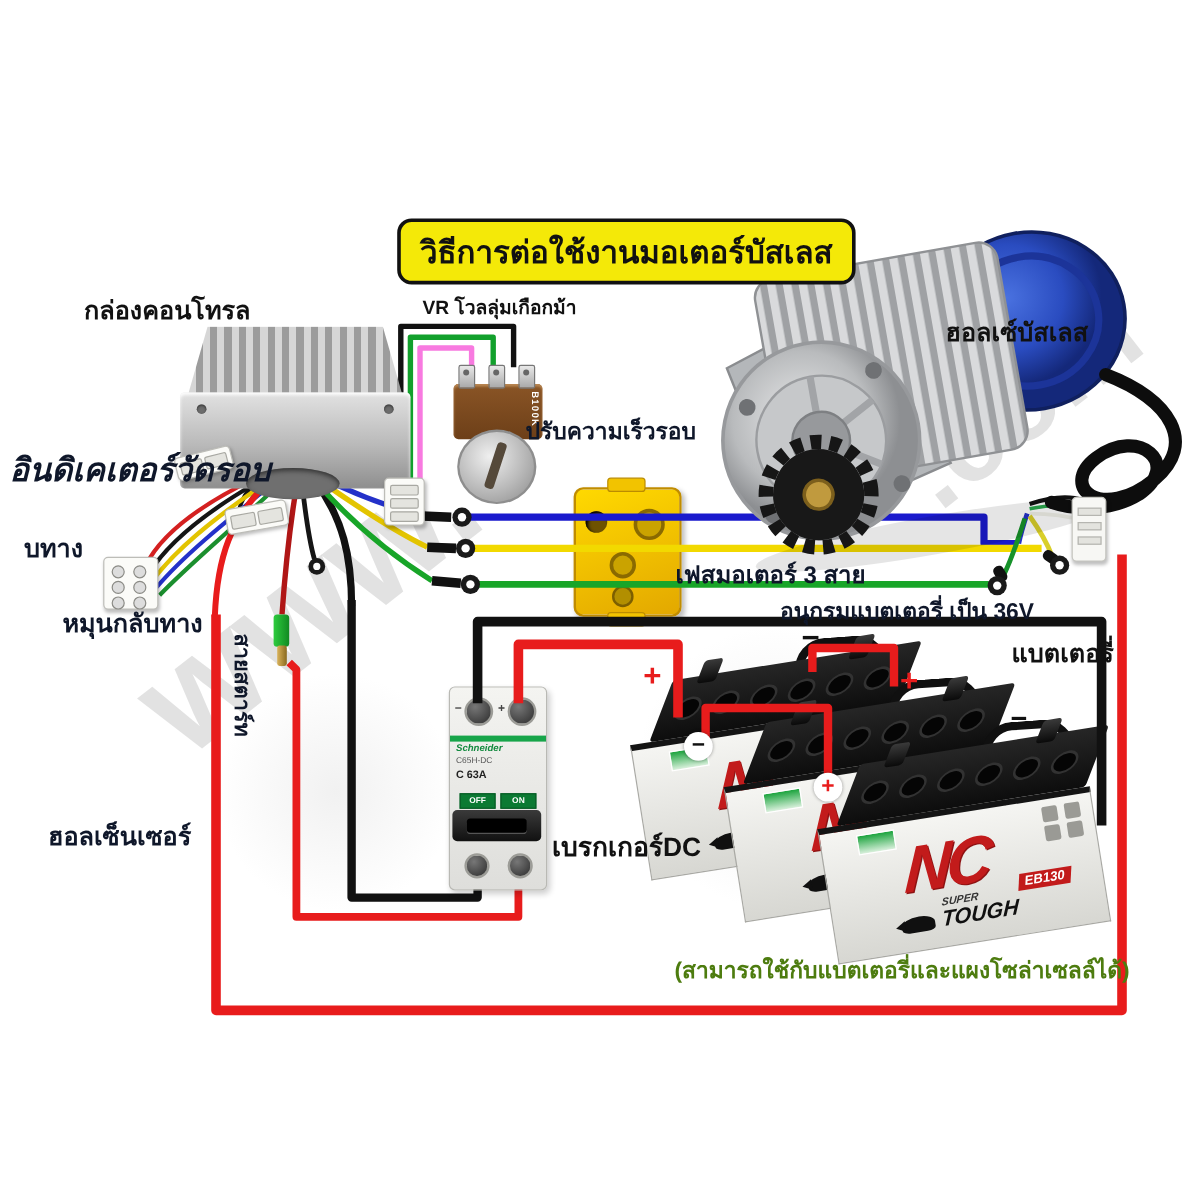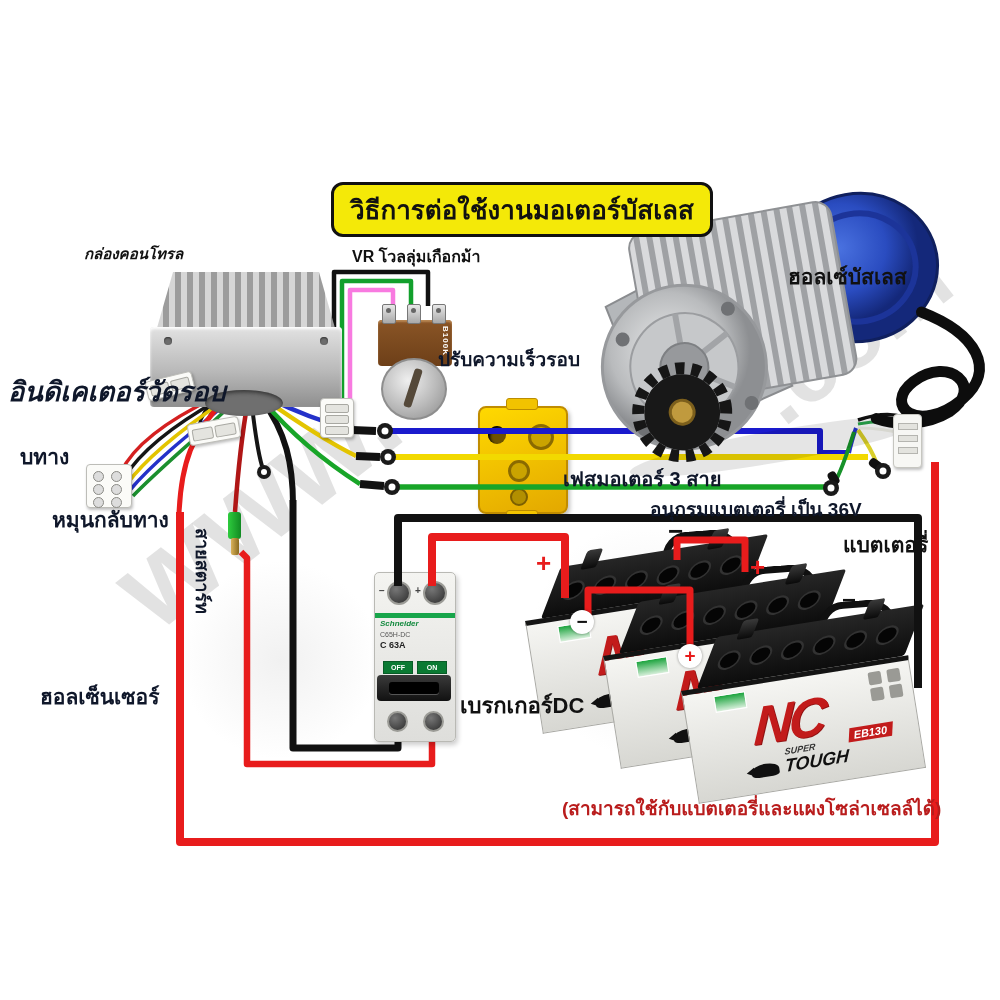--- a/index.html
+++ b/index.html
@@ -1,21 +1,21 @@
 <!DOCTYPE html>
 <html><head>
 <meta charset="utf-8">
 <style>
   html,body{margin:0;padding:0;background:#fff;}
   #stage{position:relative;width:1000px;height:1000px;background:#fff;overflow:hidden;
          font-family:"Liberation Sans","DejaVu Sans",sans-serif;}
   .lbl{position:absolute;font-weight:700;white-space:nowrap;z-index:9;}
   .lbl.red{color:#0f172a;}
   .lbl.black{color:#111;}
-  .lbl.blue{color:#b91c1c;}
+  .lbl.blue{color:#4d7c0f;}
 
   
   .title-box{position:absolute;left:331px;top:182px;z-index:9;background:#f4e908;
     border:3px solid #111;border-radius:12px;padding:4px 16px;font-size:26px;font-weight:700;color:#111;}
 
   
   .wm{position:absolute;color:rgba(185,185,185,.42);font-weight:800;z-index:1;pointer-events:none;}
   .wm.w1{left:95px;top:430px;font-size:125px;transform:rotate(-38deg);}
   .wm.w2{left:740px;top:280px;font-size:95px;transform:rotate(-38deg);}
   .wm-circle{position:absolute;border-radius:50%;background:radial-gradient(circle,rgba(205,205,205,.28),rgba(205,205,205,0) 70%);z-index:1;}
@@ -360,21 +360,21 @@
     <path d="M935,462 L935,842 L180,842 L180,512" stroke="#e81c1c" stroke-width="8" fill="none" stroke-linejoin="round"></path>
   </svg>
 
   <span class="mark red" style="left:536px;top:548px;font-size:26px;">+</span>
   <span class="mark blk" style="left:668px;top:516px;font-size:26px;">−</span>
   <span class="mark red" style="left:750px;top:552px;font-size:26px;">+</span>
   <span class="mark circ blk" style="left:570px;top:610px;">−</span>
   <span class="mark circ red" style="left:678px;top:644px;">+</span>
   <span class="mark blk" style="left:842px;top:586px;font-size:24px;">−</span>
 
-  <div class="lbl black" style="left:84px;top:242px;font-size:15px;font-style:italic;">กล่องคอนโทรล</div>
+  <div class="lbl black" style="left:70px;top:242px;font-size:21px;">กล่องคอนโทรล</div>
   <div class="lbl black" style="left:352px;top:244px;font-size:16px;">VR โวลลุ่มเกือกม้า</div>
   <div class="lbl red" style="left:438px;top:344px;font-size:19px;">ปรับความเร็วรอบ</div>
   <div class="lbl black" style="left:788px;top:260px;font-size:21px;">ฮอลเซ์บัสเลส</div>
   <div class="lbl red" style="left:8px;top:370px;font-size:27px;font-style:italic;">อินดิเคเตอร์วัดรอบ</div>
   <div class="lbl red" style="left:20px;top:440px;font-size:21px;">บทาง</div>
   <div class="lbl red" style="left:52px;top:503px;font-size:21px;">หมุนกลับทาง</div>
   <div class="lbl red" style="left:188px;top:528px;font-size:18px;writing-mode:vertical-rl;">สายสตาร์ท</div>
   <div class="lbl red" style="left:40px;top:680px;font-size:21px;">ฮอลเซ็นเซอร์</div>
   <div class="lbl red" style="left:563px;top:463px;font-size:20px;">เฟสมอเตอร์ 3 สาย</div>
   <div class="lbl red" style="left:650px;top:494px;font-size:19px;">อนุกรมแบตเตอรี่ เป็น 36V</div>

